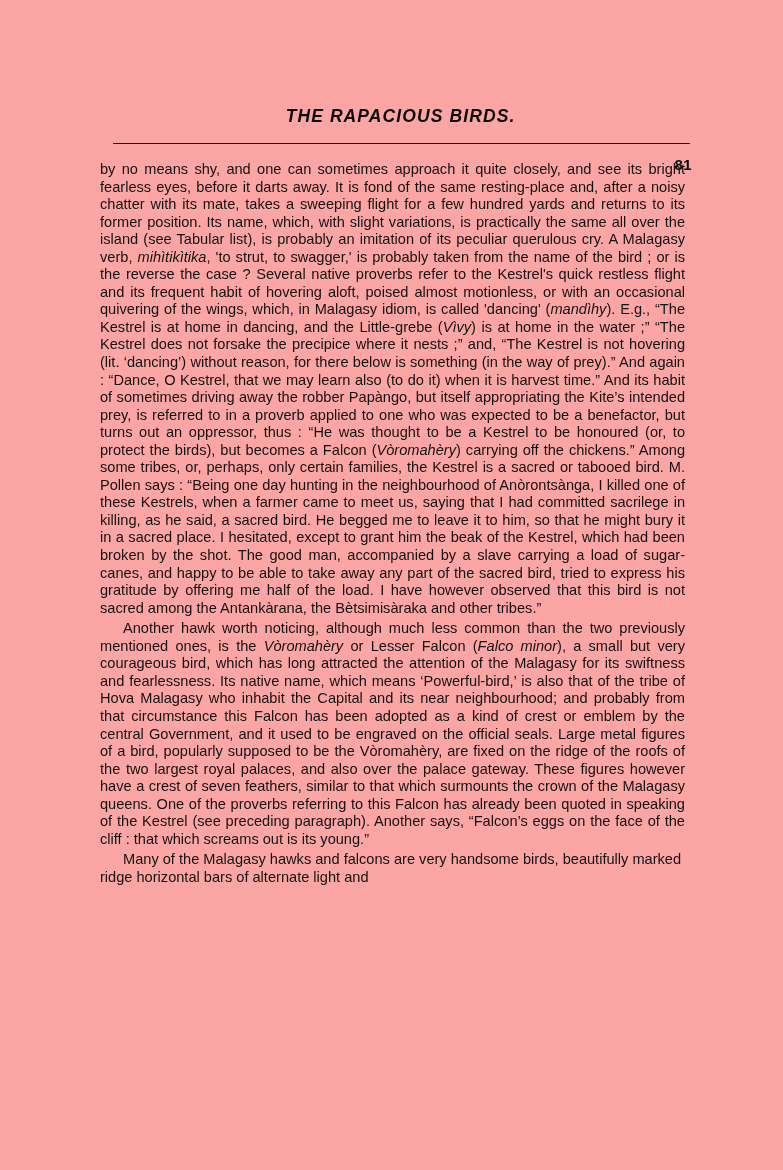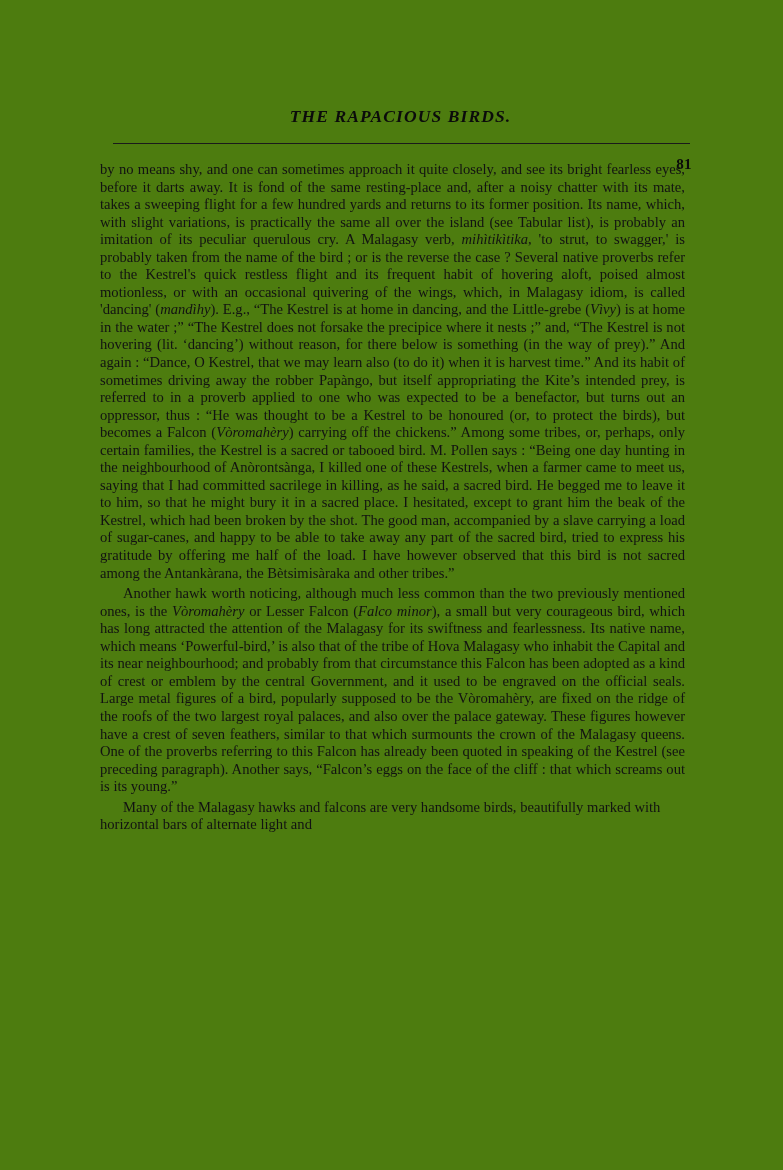--- a/index.html
+++ b/index.html
@@ -4,23 +4,23 @@
 <style>
   html, body {
     margin: 0;
     padding: 0;
     background: #ffffff;
   }
   .page {
     position: relative;
     width: 783px;
     height: 1170px;
-    background: #4d7c0f;
+    background: #fca5a5;
     overflow: hidden;
-    font-family: Liberation Serif, serif;
+    font-family: Liberation Sans, sans-serif;
     color: #000000;
   }
 
   
   .header-zone {
     position: absolute;
     left: 97px;
     top: 106px;
     width: 593px;
     height: 34px;
@@ -96,16 +96,16 @@
   <div class="header-zone">
     <div class="running-head">THE RAPACIOUS BIRDS.</div>
     <div class="folio">81</div>
   </div>
 
   <div class="head-rule"></div>
 
   <div class="body-col">
       <p class="continued"><span>by no means shy, and one can sometimes approach it quite closely, and see its bright fearless eyes, before it darts away.  It is fond of the same resting-place and, after a noisy chatter with its mate, takes a sweeping flight for a few hundred yards and returns to its former position.  Its name, which, with slight variations, is practically the same all over the island (see Tabular list), is probably an imitation of its peculiar querulous cry.  A Malagasy verb, </span><span class="it">mihìtikìtika</span><span>, 'to strut, to swagger,' is probably taken from the name of the bird ; or is the reverse the case ? Several native proverbs refer to the Kestrel's quick restless flight and its frequent habit of hovering aloft, poised almost motionless, or with an occasional quivering of the wings, which, in Malagasy idiom, is called 'dancing' (</span><span class="it">mandìhy</span><span>).  E.g., “The Kestrel is at home in dancing, and the Little-grebe (</span><span class="it">Vìvy</span><span>) is at home in the water ;”  “The Kestrel does not forsake the precipice where it nests ;” and,  “The Kestrel is not hovering (lit. ‘dancing’) without reason, for there below is something (in the way of prey).”   And again : “Dance, O Kestrel, that we may learn also (to do it) when it is harvest time.”   And its habit of sometimes driving away the robber Papàngo, but itself appropriating the Kite’s intended prey, is referred to in a proverb applied to one who was expected to be a benefactor, but turns out an oppressor, thus :   “He was thought to be a Kestrel to be honoured (or, to protect the birds), but becomes a Falcon (</span><span class="it">Vòromahèry</span><span>) carrying off the chickens.”  Among some tribes, or, perhaps, only certain families, the Kestrel is a sacred or tabooed bird.   M. Pollen says :   “Being one day hunting in the neighbourhood of Anòrontsànga, I killed one of these Kestrels, when a farmer came to meet us, saying that I had committed sacrilege in killing, as he said, a sacred bird.   He begged me to leave it to him, so that he might bury it in a sacred place. I hesitated, except to grant him the beak of the Kestrel, which had been broken by the shot.   The good man, accompanied by a slave carrying a load of sugar-canes, and happy to be able to take away any part of the sacred bird, tried to express his gratitude by offering me half of the load.   I have however observed that this bird is not sacred among the Antankàrana, the Bètsimisàraka and other tribes.”</span></p>
       <p><span>Another hawk worth noticing, although much less common than the two previously mentioned ones, is the </span><span class="it">Vòromahèry</span><span> or Lesser Falcon (</span><span class="it">Falco minor</span><span>), a small but very courageous bird, which has long attracted the attention of the Malagasy for its swiftness and fearlessness.   Its native name, which means ‘Powerful-bird,’ is also that of the tribe of Hova Malagasy who inhabit the Capital and its near neighbourhood; and probably from that circumstance this Falcon has been adopted as a kind of crest or emblem by the central Government, and it used to be engraved on the official seals.   Large metal figures of a bird, popularly supposed to be the Vòromahèry, are fixed on the ridge of the roofs of the two largest royal palaces, and also over the palace gateway.   These figures however have a crest of seven feathers, similar to that which surmounts the crown of the Malagasy queens.   One of the proverbs referring to this Falcon has already been quoted in speaking of the Kestrel (see preceding paragraph).   Another says, “Falcon’s eggs on the face of the cliff : that which screams out is its young.”</span></p>
-      <p><span>Many of the Malagasy hawks and falcons are very handsome birds, beautifully marked with horizontal bars of alternate light and</span></p>
+      <p><span>Many of the Malagasy hawks and falcons are very handsome birds, beautifully marked ridge horizontal bars of alternate light and</span></p>
     </div>
 
 </div>
 
 </body></html>

